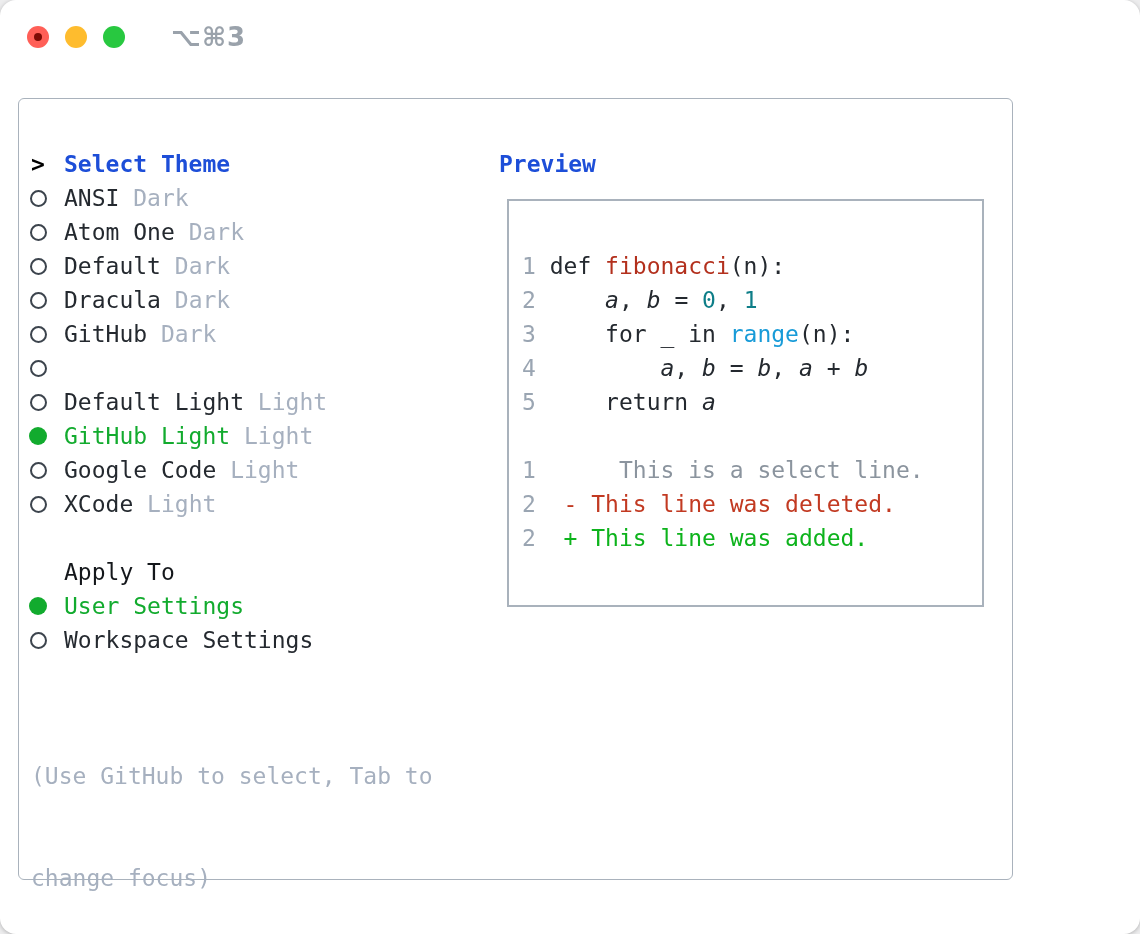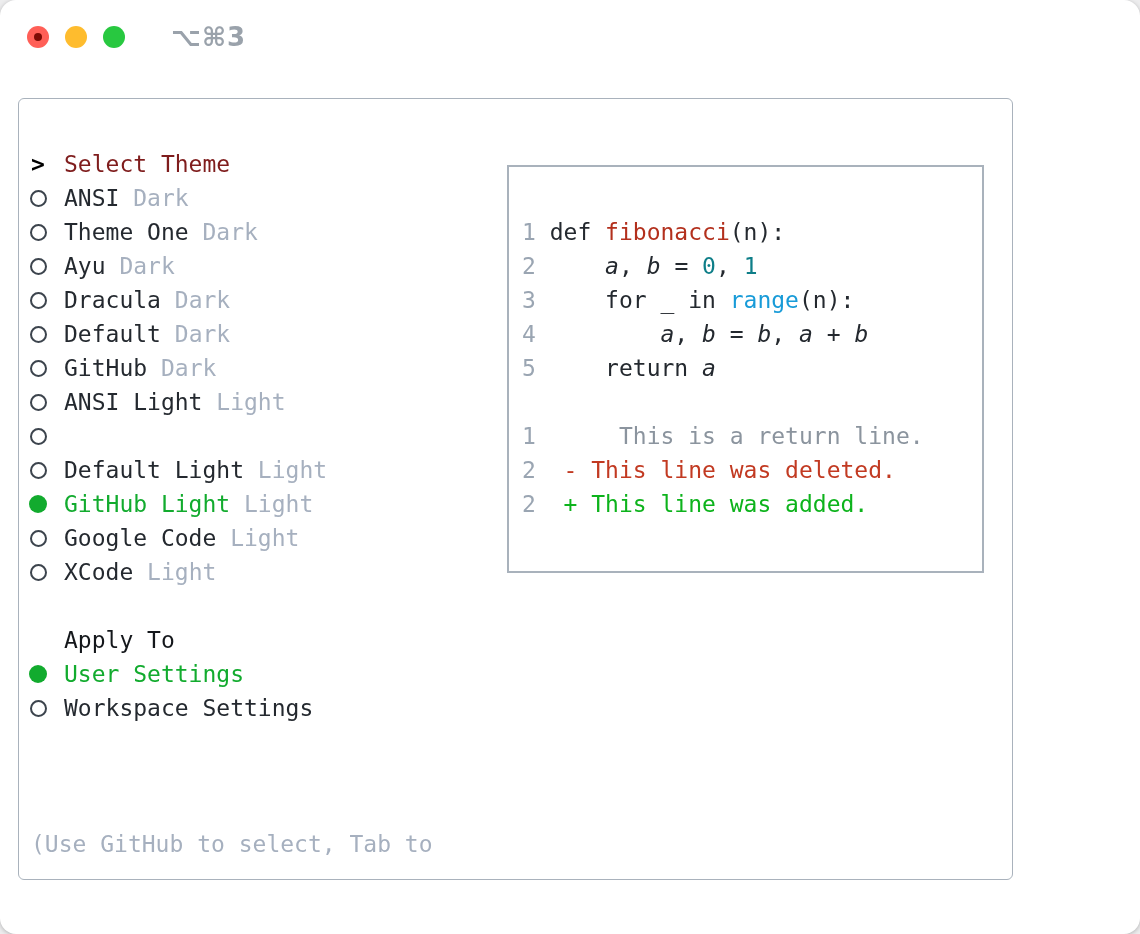--- a/index.html
+++ b/index.html
@@ -15,21 +15,21 @@
   .tl.green { background:var(--traffic-green); }
   .shortcut { margin-left:30px; font-size:26px; font-weight:bold; color:var(--shortcut-gray); font-family:"DejaVu Sans","Liberation Sans",sans-serif; letter-spacing:1px; }
 
   
   .panel { position:absolute; left:18px; top:98px; width:995px; height:782px; border:1.5px solid var(--border-gray); border-radius:6px; background:#fff; }
   .left-col { position:absolute; left:0; top:48px; width:470px; }
   .row { height:34px; display:flex; align-items:center; font-size:23px; color:var(--text-dark); }
   .marker { width:18px; margin-left:10px; display:flex; align-items:center; justify-content:center; flex:0 0 18px; }
   .label { margin-left:17px; white-space:pre; }
   .prompt { font-weight:bold; color:#000; font-size:23px; }
-  .heading { font-weight:normal; color:#7f1d1d; }
+  .heading { font-weight:bold; color:#1d4ed8; }
   .heading2 { color:#14171b; }
   .circle { width:17px; height:17px; border-radius:50%; border:2px solid var(--circle-outline); background:transparent; }
   .circle.sel { width:18px; height:18px; border:none; background:var(--accent-green); }
   .theme-item .name { white-space:pre; }
   .theme-item.sel .name { color:var(--accent-green); }
   .variant { color:var(--muted-gray); }
   .spacer { height:34px; }
   .hint { margin-left:12px; color:var(--muted-gray); font-size:23px; line-height:34px; white-space:pre; }
   .theme-item, .apply-item { cursor:pointer; }
 
@@ -71,51 +71,39 @@
           <div class="row theme-item">
             <span class="marker">
               <span class="circle"></span>
             </span>
             <span class="label"><span class="name">ANSI</span><span class="variant"> Dark</span></span>
           </div>
           <div class="row theme-item">
             <span class="marker">
               <span class="circle"></span>
             </span>
-            <span class="label"><span class="name">Theme One</span><span class="variant"> Dark</span></span>
+            <span class="label"><span class="name">Atom One</span><span class="variant"> Dark</span></span>
           </div>
           <div class="row theme-item">
             <span class="marker">
               <span class="circle"></span>
             </span>
-            <span class="label"><span class="name">Ayu</span><span class="variant"> Dark</span></span>
+            <span class="label"><span class="name">Default</span><span class="variant"> Dark</span></span>
           </div>
           <div class="row theme-item">
             <span class="marker">
               <span class="circle"></span>
             </span>
             <span class="label"><span class="name">Dracula</span><span class="variant"> Dark</span></span>
           </div>
           <div class="row theme-item">
             <span class="marker">
               <span class="circle"></span>
             </span>
-            <span class="label"><span class="name">Default</span><span class="variant"> Dark</span></span>
-          </div>
-          <div class="row theme-item">
-            <span class="marker">
-              <span class="circle"></span>
-            </span>
             <span class="label"><span class="name">GitHub</span><span class="variant"> Dark</span></span>
-          </div>
-          <div class="row theme-item">
-            <span class="marker">
-              <span class="circle"></span>
-            </span>
-            <span class="label"><span class="name">ANSI Light</span><span class="variant"> Light</span></span>
           </div>
           <div class="row theme-item">
             <span class="marker">
               <span class="circle"></span>
             </span>
           </div>
           <div class="row theme-item">
             <span class="marker">
               <span class="circle"></span>
             </span>
@@ -165,26 +153,29 @@
 
       <div class="row spacer"></div>
 
       <div class="hint">
         <div>(Use GitHub to select, Tab to</div>
         <div>change focus)</div>
       </div>
     </div>
 
     <div class="right-col">
+      <div class="row">
+        <span class="heading">Preview</span>
+      </div>
       <div class="preview-box" id="preview-box">
           <div class="pline"><span class="s-ln">1</span><span class="s-code"> def </span><span class="s-fn">fibonacci</span><span class="s-code">(n):</span></div>
           <div class="pline"><span class="s-ln">2</span><span class="s-code">     </span><span class="s-var">a</span><span class="s-code">, </span><span class="s-var">b</span><span class="s-code"> = </span><span class="s-lit">0</span><span class="s-code">, </span><span class="s-lit">1</span></div>
           <div class="pline"><span class="s-ln">3</span><span class="s-code">     for _ in </span><span class="s-bi">range</span><span class="s-code">(n):</span></div>
           <div class="pline"><span class="s-ln">4</span><span class="s-code">         </span><span class="s-var">a</span><span class="s-code">, </span><span class="s-var">b</span><span class="s-code"> = </span><span class="s-var">b</span><span class="s-code">, </span><span class="s-var">a</span><span class="s-code"> + </span><span class="s-var">b</span></div>
           <div class="pline"><span class="s-ln">5</span><span class="s-code">     return </span><span class="s-var">a</span></div>
           <div class="pline"></div>
-          <div class="pline"><span class="s-ln">1</span><span class="s-ctx">      This is a return line.</span></div>
+          <div class="pline"><span class="s-ln">1</span><span class="s-ctx">      This is a select line.</span></div>
           <div class="pline"><span class="s-ln">2</span><span class="s-code">  </span><span class="s-del">- This line was deleted.</span></div>
           <div class="pline"><span class="s-ln">2</span><span class="s-code">  </span><span class="s-add">+ This line was added.</span></div>
         </div>
     </div>
   </div>
 </div>
 
 </body></html>

